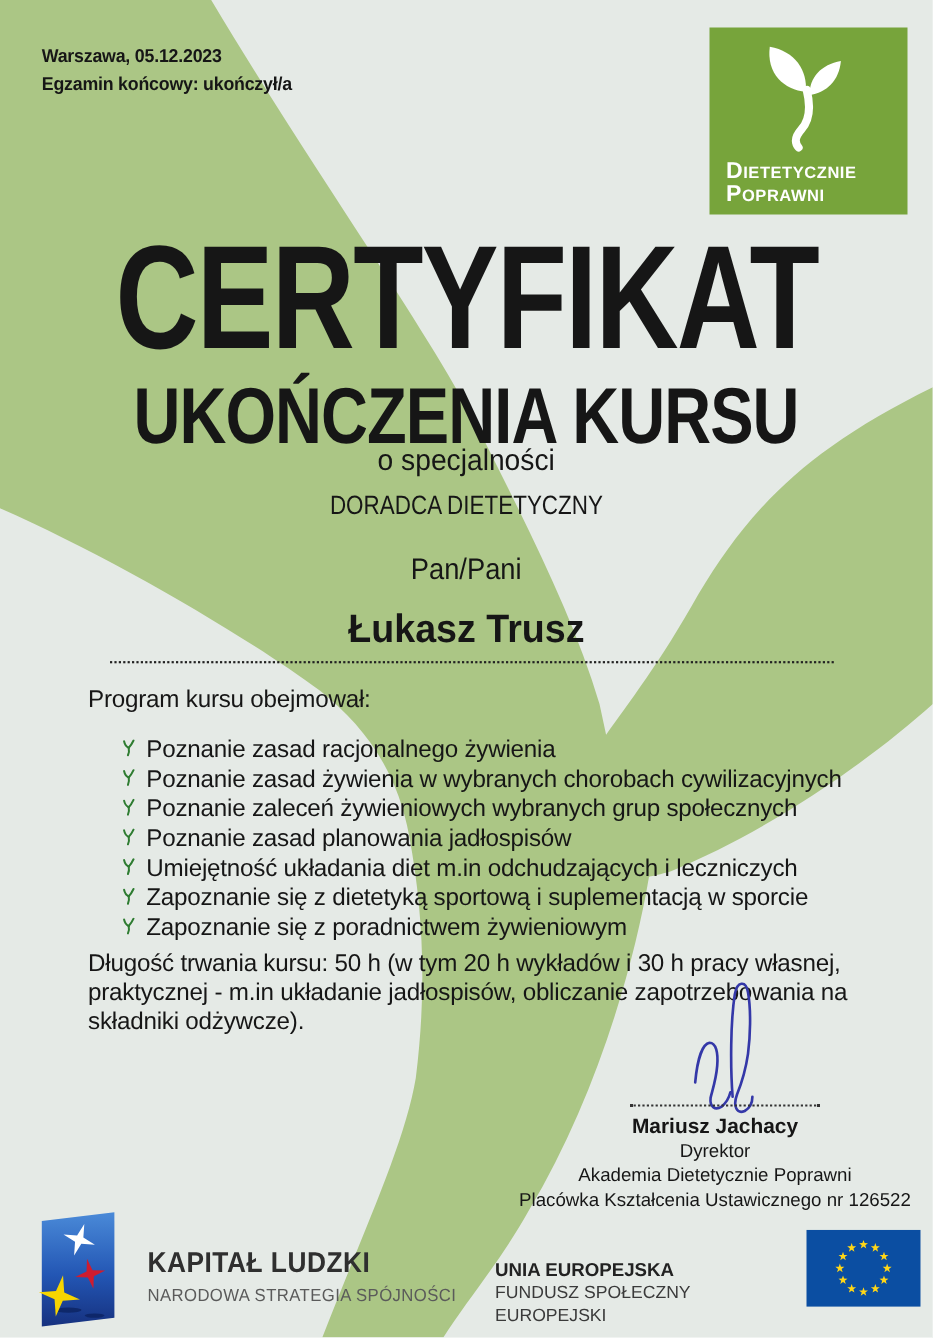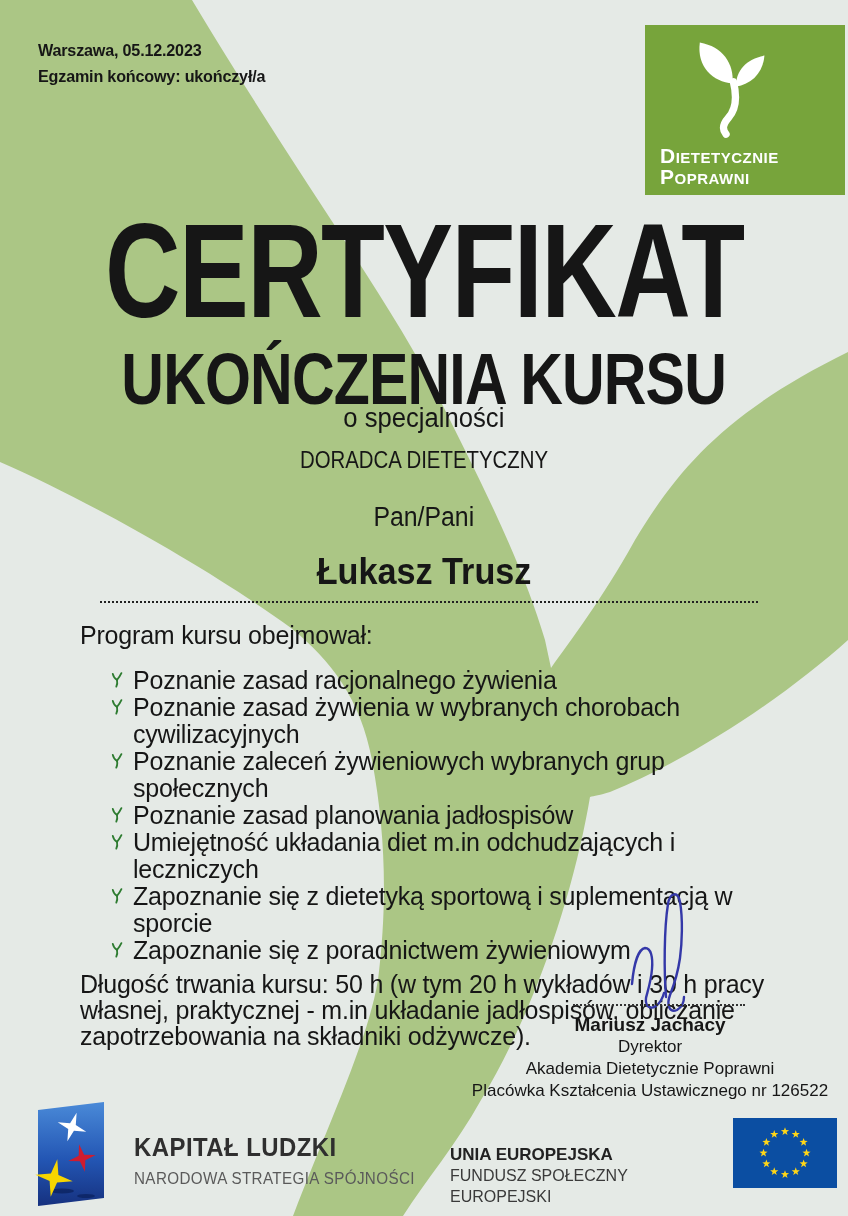--- a/index.html
+++ b/index.html
@@ -8,42 +8,42 @@
     --eu-star-yellow:#ffd617; --text-black:#161616;
   }
   html,body{margin:0;padding:0;}
   body{font-family:"Liberation Sans",sans-serif;color:var(--text-black);}
   .page{position:relative;width:848px;height:1216px;background:var(--background);overflow:hidden;}
   .bg-svg{position:absolute;left:0;top:0;width:848px;height:1216px;}
   .bg-leaf{fill:var(--leaf-green);}
 
   .date-block{position:absolute;left:38px;top:38px;font-size:17px;font-weight:bold;line-height:26px;transform:scaleX(.95);transform-origin:left top;letter-spacing:-0.2px;}
 
-  .logo{position:absolute;left:645px;top:25px;width:200px;height:170px;background:var(--logo-green);}
+  .logo{position:absolute;left:645px;top:25px;width:180px;height:170px;background:var(--logo-green);}
   .logo-sprout{position:absolute;left:35px;top:6px;width:110px;height:108px;}
   .logo-text{position:absolute;left:15px;top:120px;color:#fff;font-variant:small-caps;font-weight:600;font-size:21px;line-height:21px;letter-spacing:0.5px;}
 
   .center-line{position:absolute;left:0;width:848px;text-align:center;white-space:nowrap;}
   .center-line>span{display:inline-block;}
   .title-main{top:204px;font-size:134px;font-weight:bold;line-height:1;letter-spacing:-2px;}
   .title-main>span{transform:scaleX(.78);}
   .title-sub{top:343px;font-size:72px;font-weight:bold;line-height:1;letter-spacing:-1px;}
   .title-sub>span{transform:scaleX(.82);}
   .spec-intro{top:403px;font-size:27px;}
   .spec-intro>span{transform:scaleX(.95);}
   .specialty{top:446px;font-size:24px;}
   .specialty>span{transform:scaleX(.85);}
   .salutation{top:502px;font-size:27px;}
   .salutation>span{transform:scaleX(.92);}
   .recipient-name{top:551px;font-size:36px;font-weight:bold;}
   .recipient-name>span{transform:scaleX(.95);}
 
   .separator{position:absolute;left:100px;top:601px;width:658px;border-top:2.5px dotted #222;}
 
-  .program{position:absolute;left:80px;top:622px;width:706px;font-size:25px;letter-spacing:-0.2px;}
+  .program{position:absolute;left:80px;top:622px;width:706px;font-size:22px;letter-spacing:-0.2px;}
   .program-heading{line-height:27px;}
   .program-list{margin:18px 0 0 0;padding:0 0 0 30px;}
   .prog-item{display:flex;align-items:flex-start;gap:9px;line-height:27px;}
   .bullet-svg{width:14px;height:16px;flex:0 0 auto;margin-top:5px;}
   .bullet-svg path{stroke:var(--bullet-green);stroke-width:2.1;fill:none;stroke-linecap:round;}
   .duration{margin:7px 0 0 0;line-height:26px;}
 
   .signature-svg{position:absolute;left:590px;top:885px;width:130px;height:135px;}
   .signature-svg path{stroke:var(--signature-blue);stroke-width:2.4;fill:none;stroke-linecap:round;}
   .sig-separator{position:absolute;left:573px;top:1004px;width:172px;border-top:2px dotted #333;}

